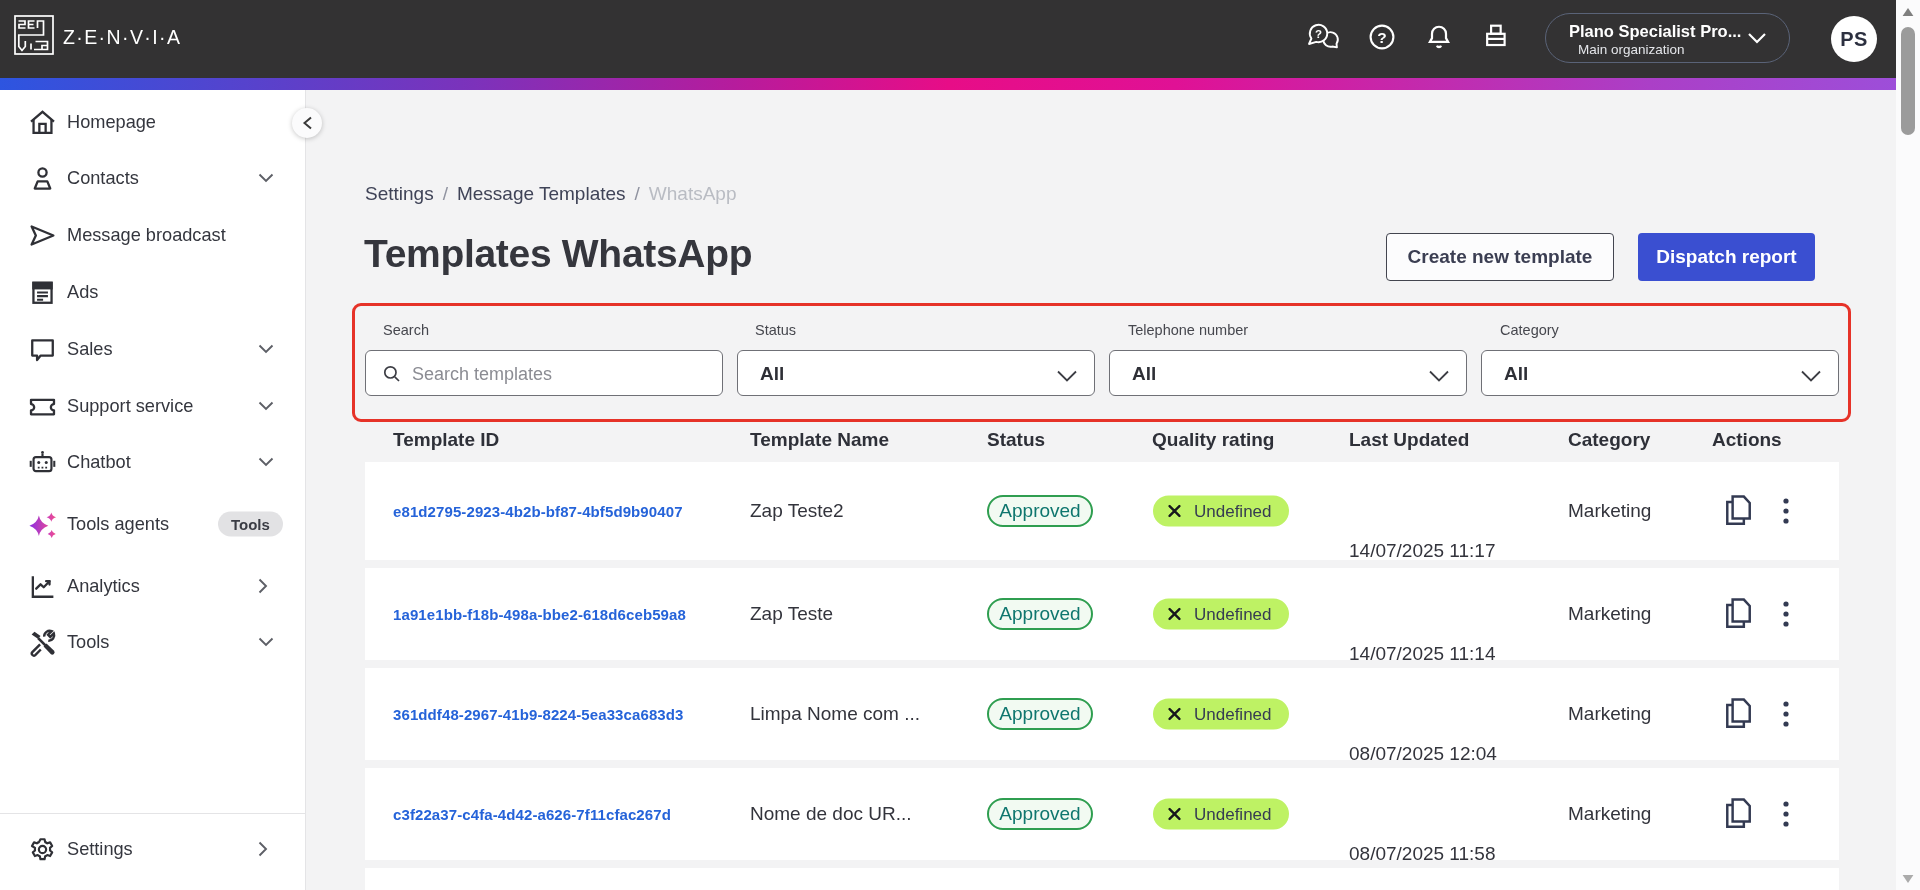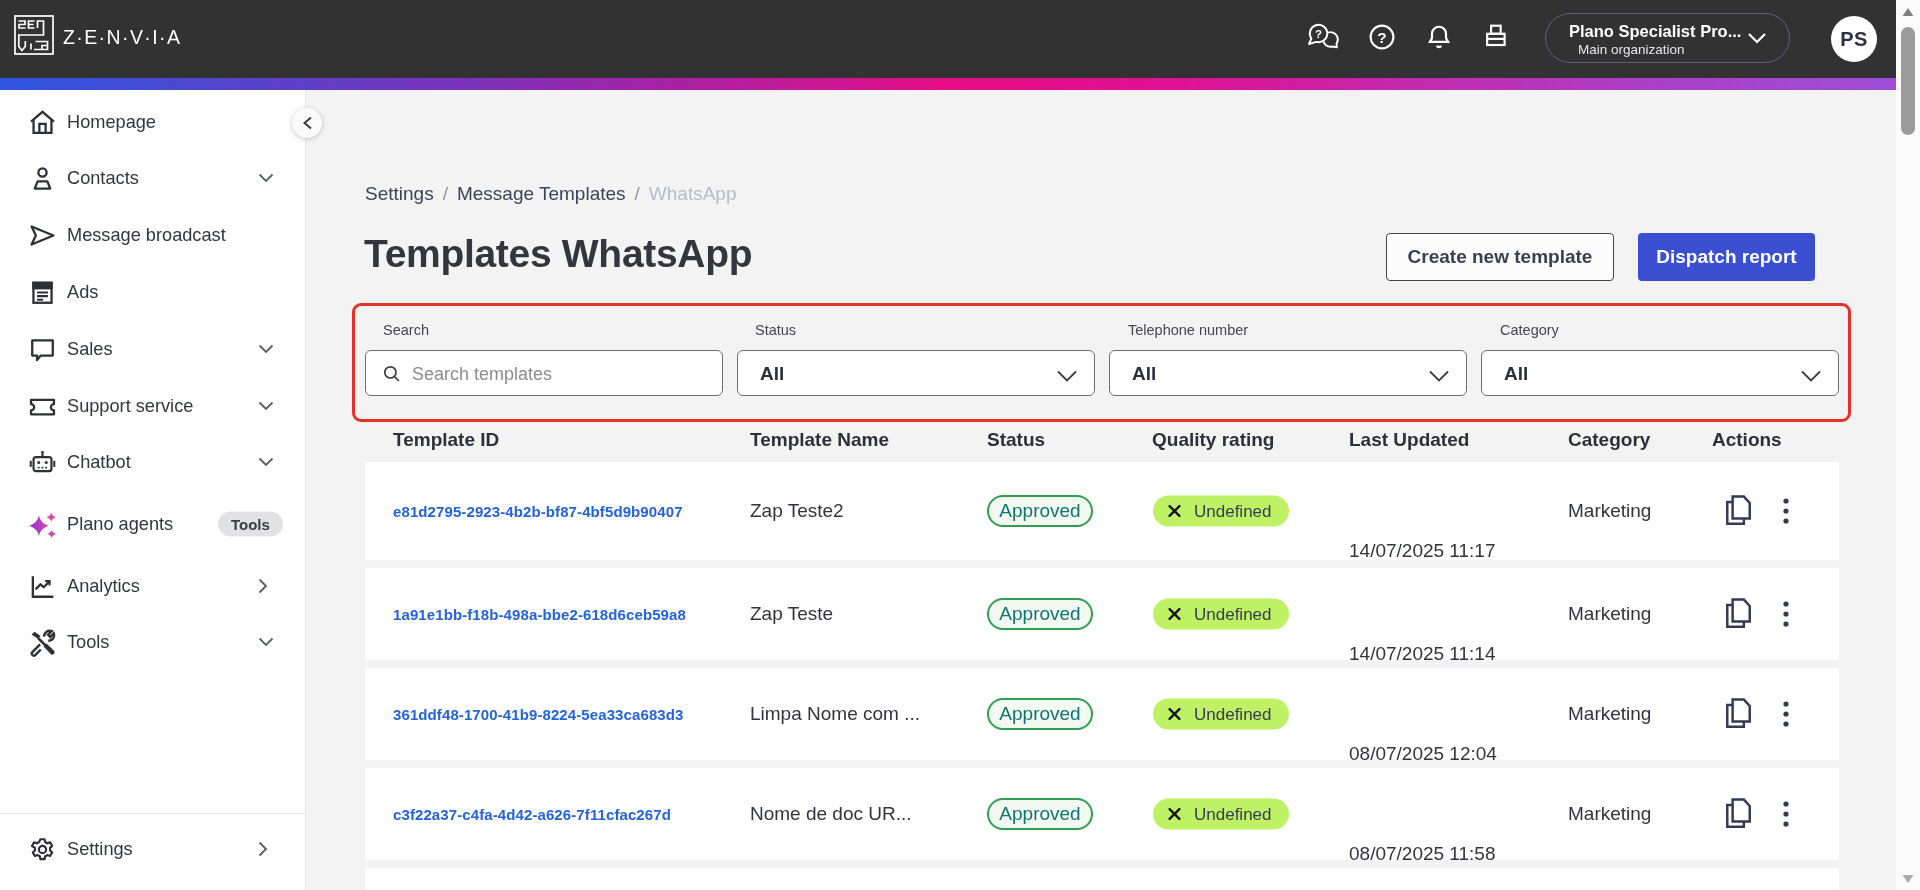--- a/index.html
+++ b/index.html
@@ -184,21 +184,21 @@
     </linearGradient>
         <linearGradient id="sprk2" x1="0" y1="0" x2="1" y2="0">
       <stop offset="0" stop-color="#cc3ec0"></stop>
           <stop offset="1" stop-color="#ef4f87"></stop>
     </linearGradient>
       </defs>
     <path fill="url(#sprk)" d="M9 4.5 Q10.2 10.6 16.8 13 Q10.2 15.4 9 21.5 Q7.8 15.4 1.2 13 Q7.8 10.6 9 4.5 Z"></path>
     <path fill="url(#sprk2)" d="M19.3 2 Q19.9 4.9 23.2 5.9 Q19.9 6.9 19.3 9.8 Q18.7 6.9 15.4 5.9 Q18.7 4.9 19.3 2 Z"></path>
     <path fill="url(#sprk2)" d="M19.6 16.6 Q20.1 19 22.9 19.9 Q20.1 20.8 19.6 23.2 Q19.1 20.8 16.3 19.9 Q19.1 19 19.6 16.6 Z"></path>
   </svg>
-  <div class="txt">Plano agents</div>
+  <div class="txt">Tools agents</div>
   <div class="beta">Tools</div>
 </div>
 <div class="mitem" style="top:558px">
   <svg class="ic" viewBox="0 0 24 24" fill="none" stroke="#2f3036" stroke-width="1.9">
     <path d="M4 3.5 V20.5 H21"></path>
     <path d="M6.8 13.8 L10.4 10.2 L13 12.6 L17.8 7.6" stroke-linejoin="round" stroke-linecap="round"></path>
     <path d="M17.8 7.6 L17.8 10.4 M17.8 7.6 L15 7.6" stroke-linecap="round"></path>
   </svg>
   <div class="txt">Analytics</div>
   <svg class="chev" width="10" height="16" viewBox="0 0 10 16" fill="none" stroke="#5d5f66" stroke-width="1.9">
@@ -311,21 +311,21 @@
     <path d="M9 7 H4 V27.5 H19.5 V22.5"></path>
     <path d="M9 22.5 V2 H19.5 L25 8 V22.5 Z"></path>
   </svg>
   <svg class="cell kebab" width="6" height="26" viewBox="0 0 6 26" fill="#333a52">
     <circle cx="3" cy="3" r="2.6"></circle>
       <circle cx="3" cy="13" r="2.6"></circle>
       <circle cx="3" cy="23" r="2.6"></circle>
   </svg>
 </div>
 <div class="trow" style="top:668px;height:92px">
-  <div class="cell uuid">361ddf48-1700-41b9-8224-5ea33ca683d3</div>
+  <div class="cell uuid">361ddf48-2967-41b9-8224-5ea33ca683d3</div>
   <div class="cell tname">Limpa Nome com ...</div>
   <div class="cell pill-approved">Approved</div>
   <div class="cell pill-undef"><svg style="margin:0 13px 0 15px" width="13" height="13" viewBox="0 0 13 13">
         <path d="M1.6 1.6 L11.4 11.4 M11.4 1.6 L1.6 11.4" stroke="#17181c" stroke-width="2.4" stroke-linecap="round"></path>
       </svg>Undefined</div>
   <div class="cell tdate">08/07/2025 12:04</div>
   <div class="cell tcat">Marketing</div>
   <svg class="cell copyic" width="31" height="34" viewBox="0 0 29 31" fill="none" stroke="#333a52" stroke-width="2.3">
     <path d="M9 7 H4 V27.5 H19.5 V22.5"></path>
     <path d="M9 22.5 V2 H19.5 L25 8 V22.5 Z"></path>

